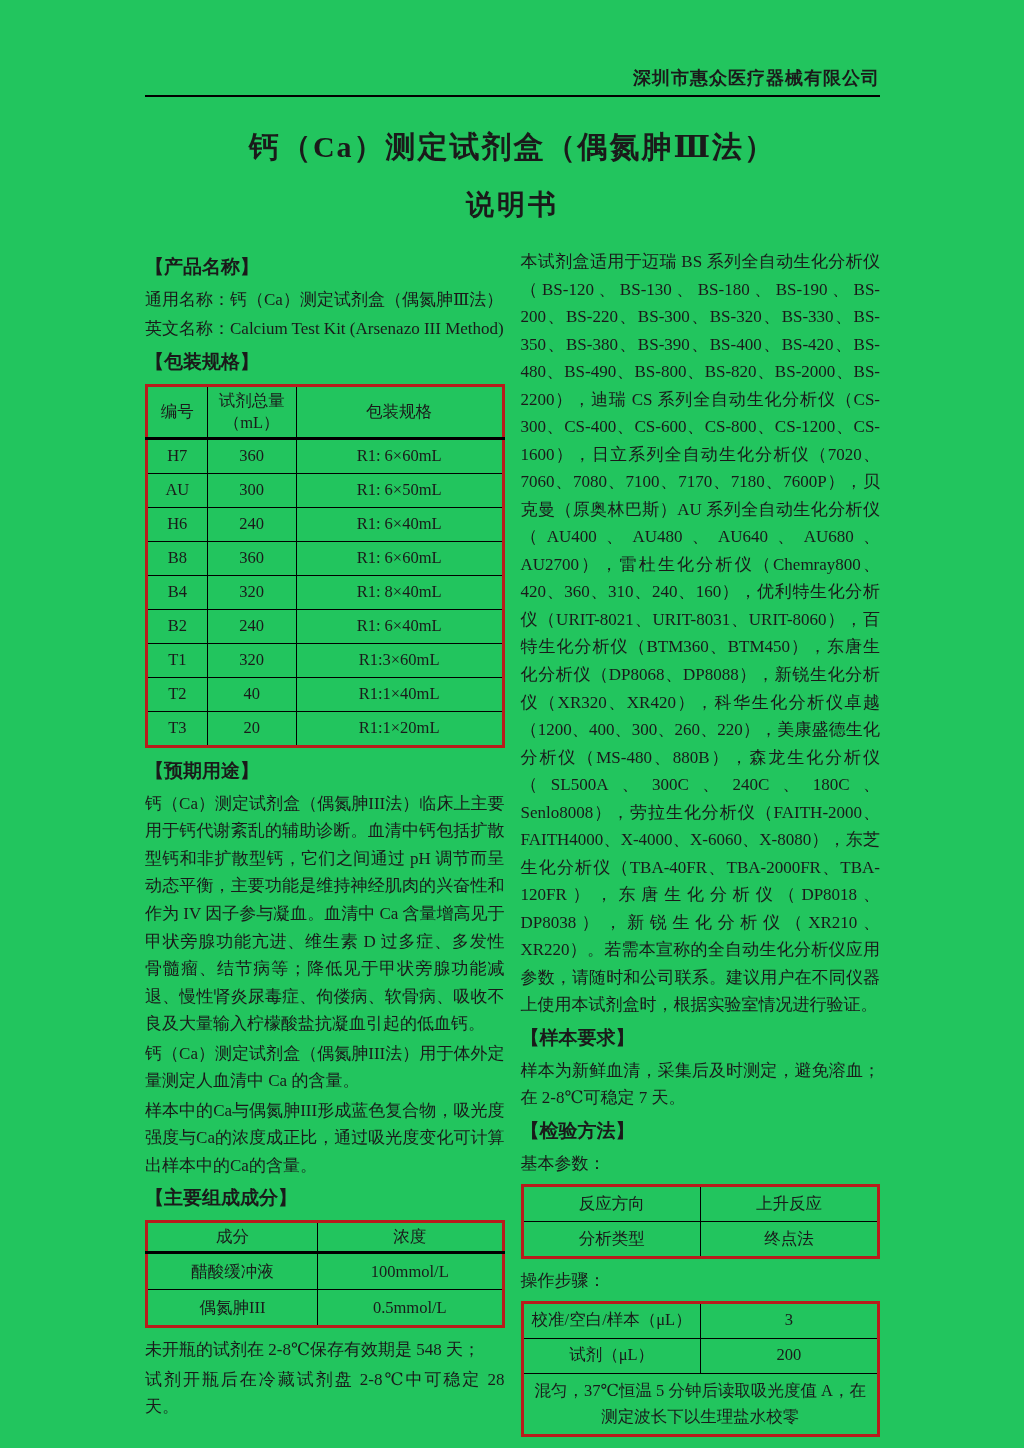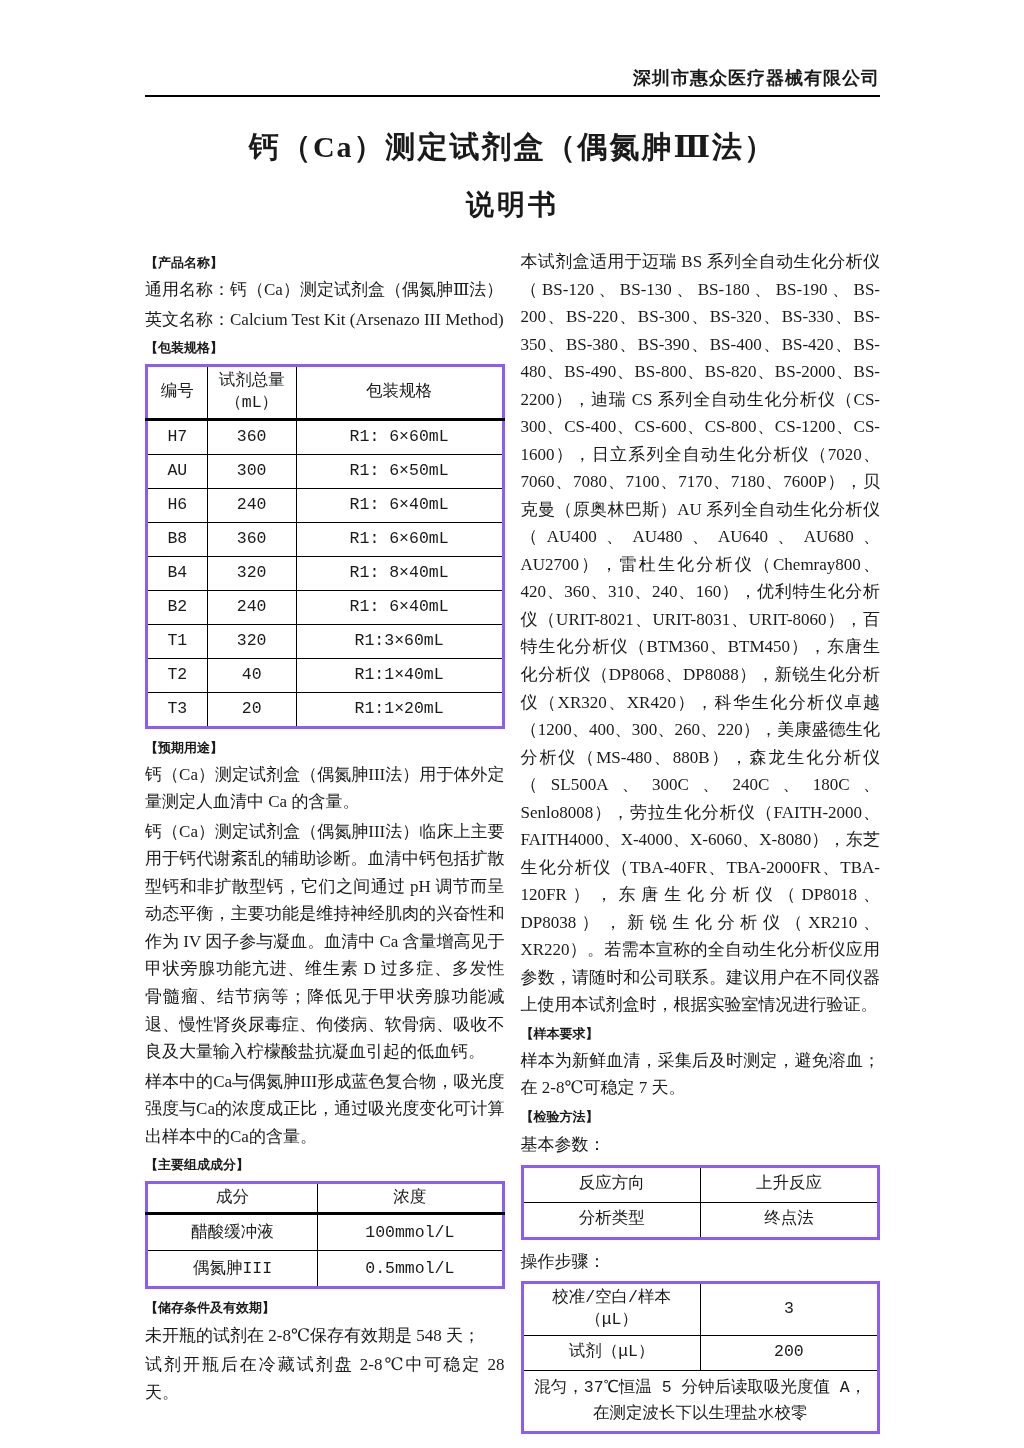--- a/index.html
+++ b/index.html
@@ -1,37 +1,37 @@
 <!DOCTYPE html>
 <html><head>
 <meta charset="utf-8">
 <style>
   html,body{margin:0;padding:0;background:#e8e8e8;}
   .page{
-    width:1024px;height:1448px;background:#ffffff;margin:0 auto;
+    width:1024px;height:1448px;background:#22c55e;margin:0 auto;
     font-family:"Liberation Serif","DejaVu Serif",serif;color:#1a1a1a;
     box-sizing:border-box;padding:66px 144px 0 145px;position:relative;
   }
   .company{
     text-align:right;font-weight:bold;font-size:18px;letter-spacing:1px;
   }
   .header-rule{border-top:2.5px solid #000;margin-top:5px;}
   .doc-title{
     text-align:center;font-weight:bold;font-size:30px;margin:30px 0 0 0;letter-spacing:2px;
   }
   .doc-subtitle{
     text-align:center;font-weight:bold;font-size:28px;margin:18px 0 8px 0;letter-spacing:3px;
   }
   .columns{display:flex;gap:16px;margin-top:24px;}
   .col{flex:1 1 0;min-width:0;font-size:17px;line-height:1.62;text-align:justify;}
-  .sec-heading{font-weight:bold;font-size:13px;margin:4px 0 3px 0;}
+  .sec-heading{font-weight:bold;font-size:19px;margin:4px 0 3px 0;}
   .para{margin:0 0 2px 0;}
   .plain-label{margin:4px 0 5px 0;}
   table{border-collapse:collapse;width:100%;table-layout:fixed;margin:6px 0 8px 0;}
-  table.thick{border:3px solid #8b5cf6;font-family:Liberation Mono, monospace;}
+  table.thick{border:3px solid #b91c1c;}
   th,td{
     border:1px solid #000;text-align:center;vertical-align:middle;
     font-weight:normal;font-size:16.5px;padding:3px 4px;line-height:1.35;
   }
   thead th{border-bottom:3px solid #000;}
   .pack-table td{height:27px;}
   .pack-table col.c1{width:17%;} .pack-table col.c2{width:25%;} .pack-table col.c3{width:58%;}
   .comp-table col.c1{width:48%;} .comp-table col.c2{width:52%;}
   .comp-table td{height:29px;}
   .params-table td{height:28px;}
@@ -117,22 +117,22 @@
             </tr>
             <tr>
               <td>T3</td>
               <td>20</td>
               <td>R1:1×20mL</td>
             </tr>
           </tbody>
       </table>
 
       <div class="sec-heading">【预期用途】</div>
+      <p class="para">钙（Ca）测定试剂盒（偶氮胂III法）临床上主要用于钙代谢紊乱的辅助诊断。血清中钙包括扩散型钙和非扩散型钙，它们之间通过 pH 调节而呈动态平衡，主要功能是维持神经肌肉的兴奋性和作为 IV 因子参与凝血。血清中 Ca 含量增高见于甲状旁腺功能亢进、维生素 D 过多症、多发性骨髓瘤、结节病等；降低见于甲状旁腺功能减退、慢性肾炎尿毒症、佝偻病、软骨病、吸收不良及大量输入柠檬酸盐抗凝血引起的低血钙。</p>
       <p class="para">钙（Ca）测定试剂盒（偶氮胂III法）用于体外定量测定人血清中 Ca 的含量。</p>
-      <p class="para">钙（Ca）测定试剂盒（偶氮胂III法）临床上主要用于钙代谢紊乱的辅助诊断。血清中钙包括扩散型钙和非扩散型钙，它们之间通过 pH 调节而呈动态平衡，主要功能是维持神经肌肉的兴奋性和作为 IV 因子参与凝血。血清中 Ca 含量增高见于甲状旁腺功能亢进、维生素 D 过多症、多发性骨髓瘤、结节病等；降低见于甲状旁腺功能减退、慢性肾炎尿毒症、佝偻病、软骨病、吸收不良及大量输入柠檬酸盐抗凝血引起的低血钙。</p>
 
       <p class="para">样本中的Ca与偶氮胂III形成蓝色复合物，吸光度强度与Ca的浓度成正比，通过吸光度变化可计算出样本中的Ca的含量。</p>
 
       <div class="sec-heading">【主要组成成分】</div>
       <table class="thick comp-table">
         <colgroup>
             <col class="c1">
             <col class="c2">
           </colgroup>
         <thead>
@@ -146,21 +146,20 @@
               <td>醋酸缓冲液</td>
               <td>100mmol/L</td>
             </tr>
             <tr>
               <td>偶氮胂III</td>
               <td>0.5mmol/L</td>
             </tr>
           </tbody>
       </table>
 
-      <div class="sec-heading">【储存条件及有效期】</div>
       <p class="para">未开瓶的试剂在 2-8℃保存有效期是 548 天；</p>
       <p class="para">试剂开瓶后在冷藏试剂盘 2-8℃中可稳定 28 天。</p>
 
     </div>
 
     <div class="col">
       <p class="para">本试剂盒适用于迈瑞 BS 系列全自动生化分析仪（BS-120、BS-130、BS-180、BS-190、BS-200、BS-220、BS-300、BS-320、BS-330、BS-350、BS-380、BS-390、BS-400、BS-420、BS-480、BS-490、BS-800、BS-820、BS-2000、BS-2200），迪瑞 CS 系列全自动生化分析仪（CS-300、CS-400、CS-600、CS-800、CS-1200、CS-1600），日立系列全自动生化分析仪（7020、7060、7080、7100、7170、7180、7600P），贝克曼（原奥林巴斯）AU 系列全自动生化分析仪（AU400、AU480、AU640、AU680、AU2700），雷杜生化分析仪（Chemray800、420、360、310、240、160），优利特生化分析仪（URIT-8021、URIT-8031、URIT-8060），百特生化分析仪（BTM360、BTM450），东唐生化分析仪（DP8068、DP8088），新锐生化分析仪（XR320、XR420），科华生化分析仪卓越（1200、400、300、260、220），美康盛德生化分析仪（MS-480、880B），森龙生化分析仪（SL500A、300C、240C、180C、Senlo8008），劳拉生化分析仪（FAITH-2000、FAITH4000、X-4000、X-6060、X-8080），东芝生化分析仪（TBA-40FR、TBA-2000FR、TBA-120FR），东唐生化分析仪（DP8018、DP8038），新锐生化分析仪（XR210、XR220）。若需本宣称的全自动生化分析仪应用参数，请随时和公司联系。建议用户在不同仪器上使用本试剂盒时，根据实验室情况进行验证。</p>
 
       <div class="sec-heading">【样本要求】</div>
       <p class="para">样本为新鲜血清，采集后及时测定，避免溶血；在 2-8℃可稳定 7 天。</p>

